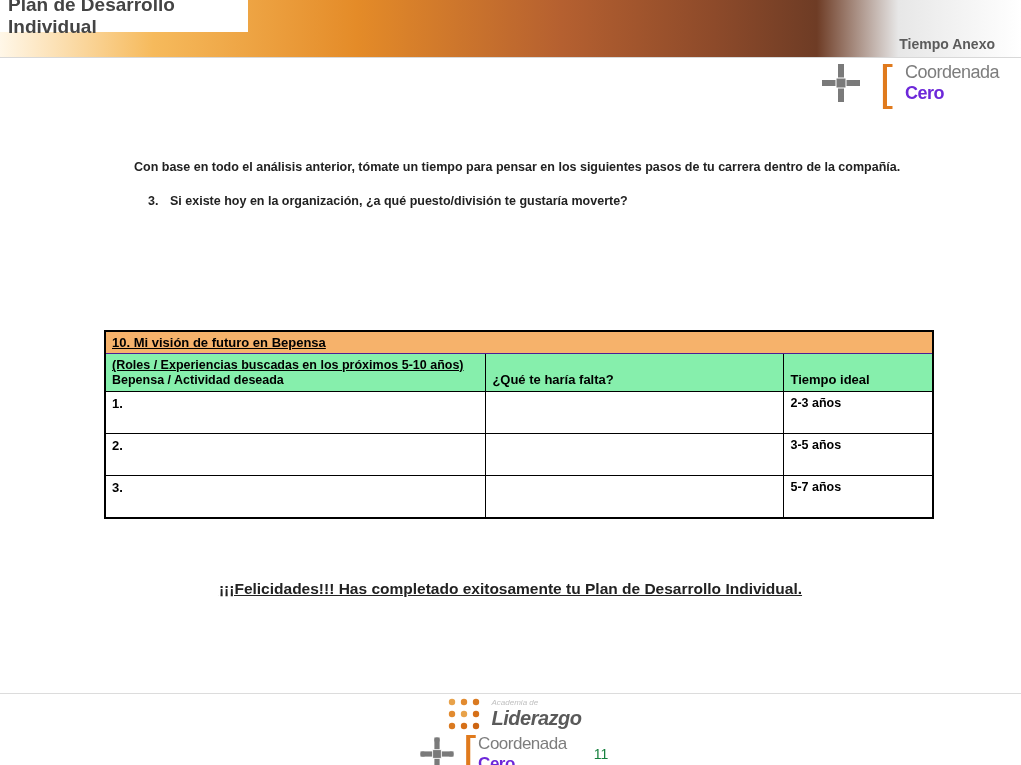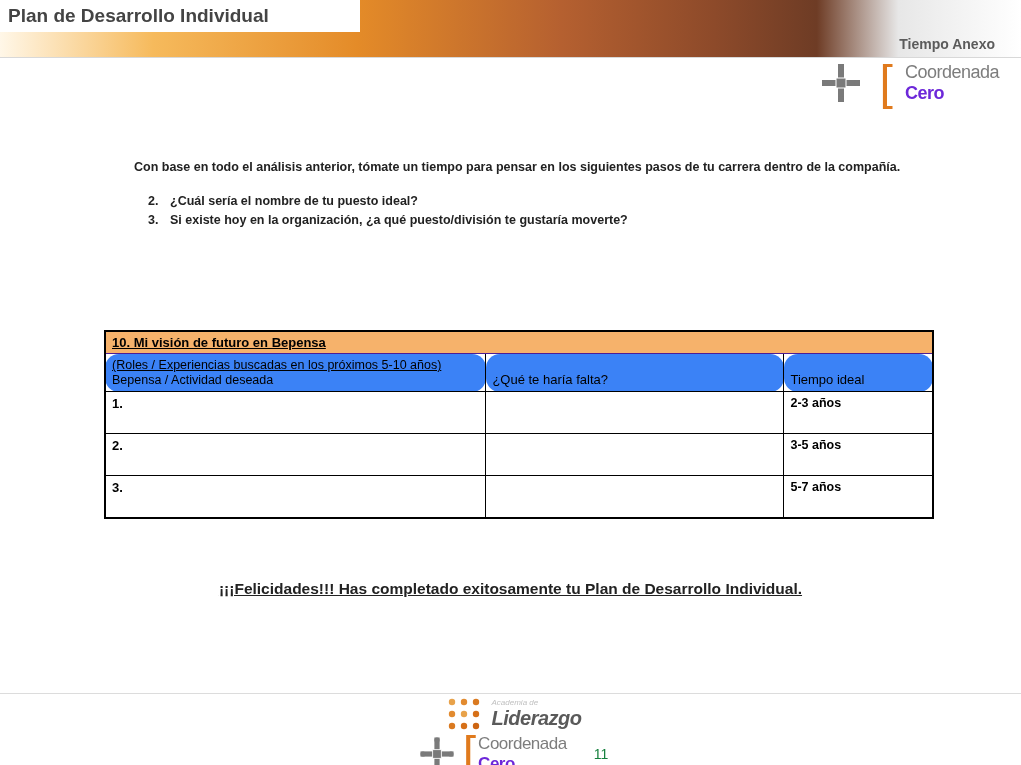--- a/index.html
+++ b/index.html
@@ -15,21 +15,21 @@
     position: relative;
     height: 58px;
     background: linear-gradient(90deg, #fff7e8 0%, #f6ba5c 15%, #e48b28 35%, #b56030 55%, #8d4a2a 70%, #6e3c25 80%, #e7e7e7 88%, #ffffff 100%);
     border-bottom: 1px solid #d8d8d8;
   }
   .title-strip {
     position: absolute;
     left: 0;
     top: 0;
     height: 32px;
-    width: 360px;
+    width: 248px;
     background: #ffffff;
     display: flex;
     align-items: center;
     padding-left: 8px;
     font-size: 19px;
     font-weight: bold;
     color: #444;
   }
   .format-label {
     position: absolute;
@@ -93,25 +93,24 @@
     font-size: 13px;
   }
   .row-title td {
     background: #f6b26b;
     font-weight: bold;
     padding: 3px 6px;
     text-decoration: underline;
     border-bottom: 1px solid #4c1d95;
   }
   .row-sub td, .row-sub th {
-    background: #3b82f6;
-    font-weight: normal;
+    background: #86efac;
+    font-weight: bold;
     padding: 4px 6px;
     text-align: left;
-    border-radius: 14px;
   }
   .row-sub .subtitle { text-decoration: underline; font-size: 12.5px; display: block; }
   .row-sub .subtitle2 { display: block; font-size: 12.5px; margin-top: 1px; }
   .row-data td { height: 42px; padding: 4px 6px; font-weight: bold; background: #fff; }
   .row-data td.small { font-size: 12.5px; }
 
   .congrats {
     position: absolute;
     top: 580px;
     left: 0;
@@ -178,21 +177,20 @@
   <span class="bracket">[</span>
   <span class="brand-text">
     <div class="line1">Coordenada</div>
     <div class="line2">Cero</div>
   </span>
 </div>
 
 <div class="content">
   <p class="intro">Con base en todo el análisis anterior, tómate un tiempo para pensar en los siguientes pasos de tu carrera dentro de la compañía.</p>
   <ul class="qlist">
-    <li><span class="num">2.</span><span class="txt">¿Cuál sería el nombre de tu puesto ideal?</span></li>
     <li><span class="num">3.</span><span class="txt">Si existe hoy en la organización, ¿a qué puesto/división te gustaría moverte?</span></li>
   </ul>
 </div>
 
 <div class="table-wrap">
   <table>
     <tbody>
         <tr class="row-title">
       <td colspan="3">10. Mi visión de futuro en Bepensa</td>
     </tr>

